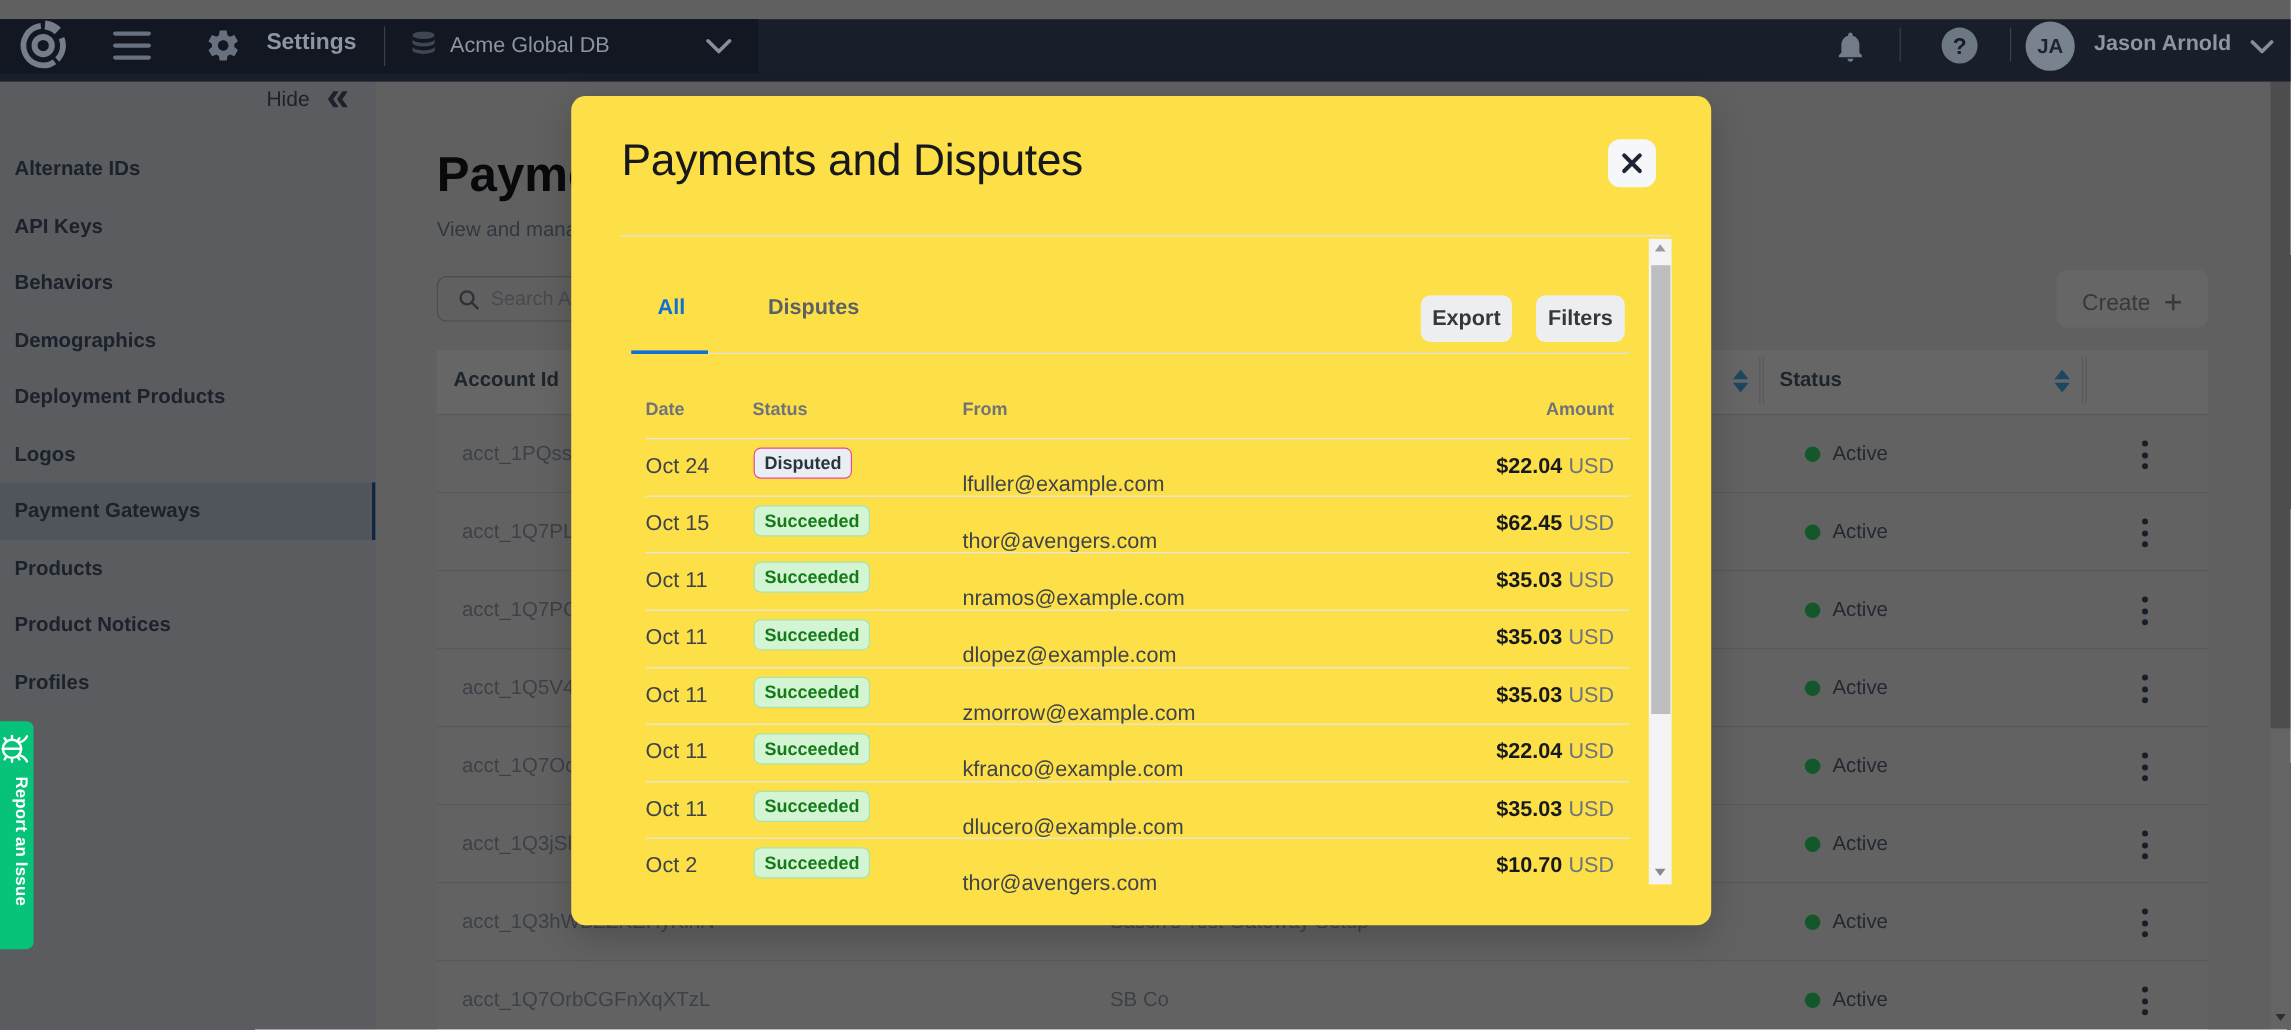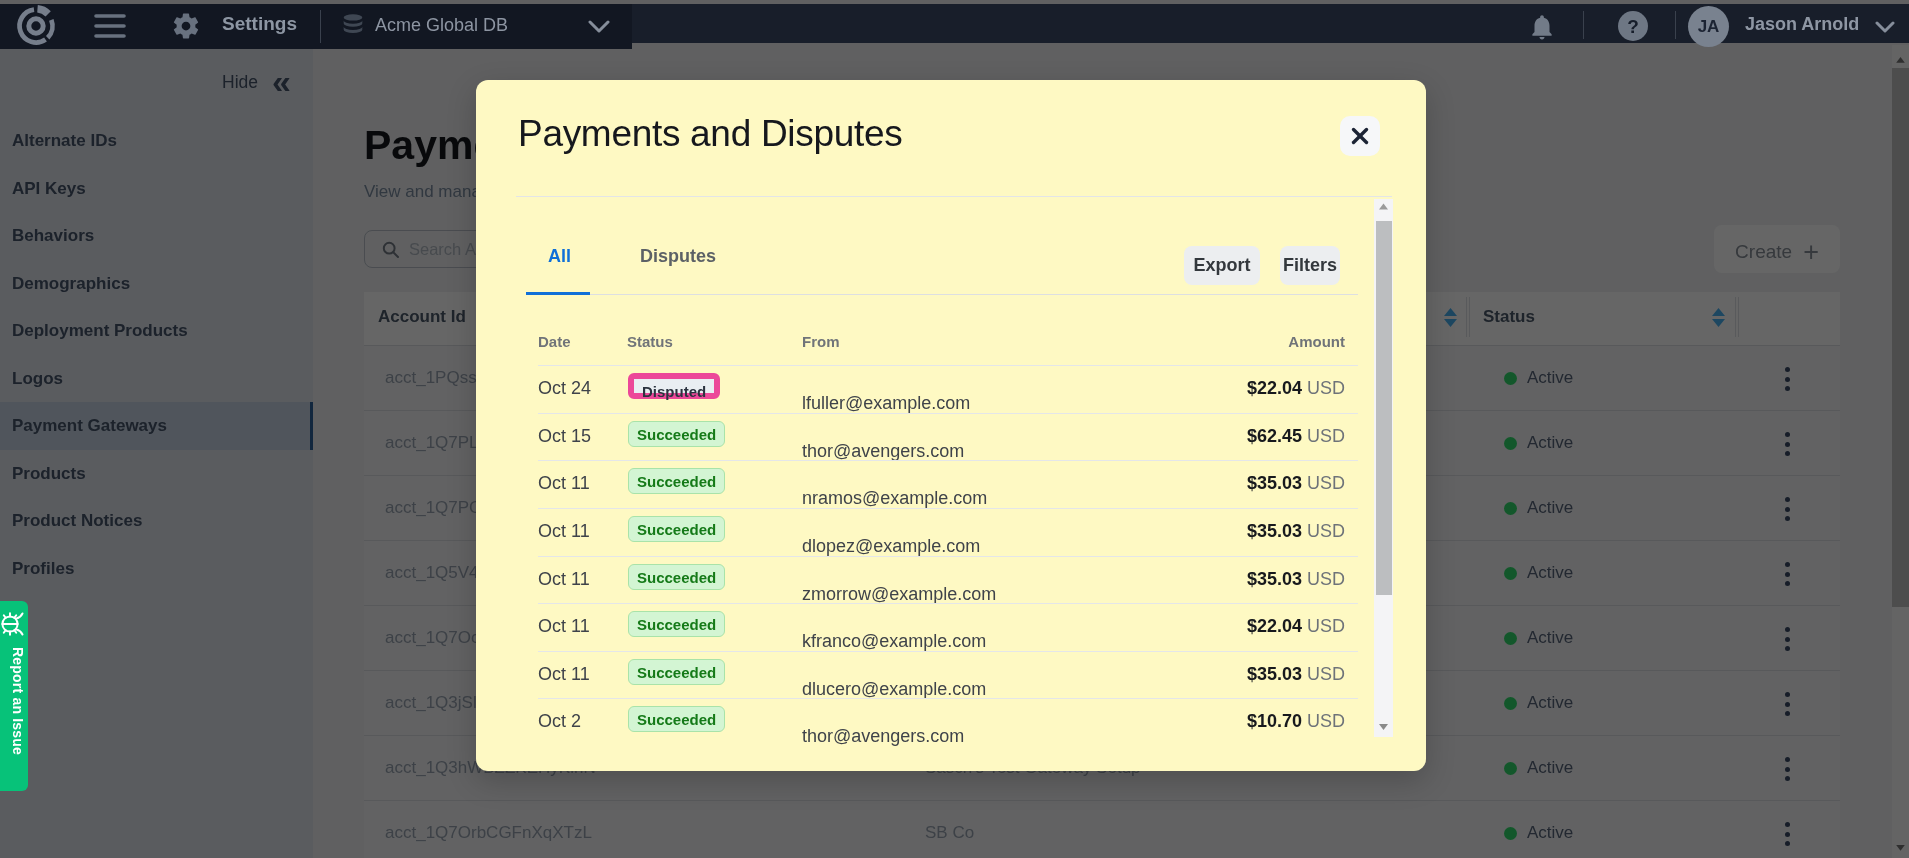--- a/index.html
+++ b/index.html
@@ -1,21 +1,21 @@
 <!DOCTYPE html>
 <html><head>
 <meta charset="utf-8">
 <style>
   * { margin:0; padding:0; box-sizing:border-box; }
   html,body { width:1909px; height:858px; overflow:hidden; font-family:"Liberation Sans", sans-serif; }
   body { position:relative; background:#eff1f3; }
   .page { position:absolute; inset:0; z-index:0; }
 
   
-  .nav { position:absolute; left:0; top:4px; width:1909px; height:39px; background:#181e2a; z-index:15; }
+  .nav { position:absolute; left:0; top:16px; width:1909px; height:52px; background:#181e2a; z-index:15; }
   .nav .darkleft { position:absolute; left:0; top:0; width:632px; height:45px; background:#121722; }
   .nav .dbbox { position:absolute; left:320px; top:6px; width:1px; height:33px; background:#3a414d; }
   .nav .settings { position:absolute; left:222px; top:9px; font-size:19px; font-weight:700; color:#8d96a3; }
   .nav .dbname { position:absolute; left:375px; top:11px; font-size:18px; color:#8d95a2; z-index:1; }
   .nav .vdiv { position:absolute; top:7px; width:1px; height:28px; background:#3a414d; }
   .jname { position:absolute; left:1745px; top:10px; font-size:18px; font-weight:700; color:#8e96a3; }
   .avatar { position:absolute; left:1688px; top:2px; width:41px; height:41px; border-radius:50%; background:#79828f; color:#1c2433; font-size:17px; font-weight:700; text-align:center; line-height:41px; }
 
   
   .sidebar { position:absolute; left:0; top:45px; width:313px; height:813px; background:#e0e5ed; }
@@ -53,41 +53,41 @@
   .wsb .thumb { position:absolute; left:0; top:23px; width:17px; height:539px; background:#c1c1c1; }
 
   
   .overlay { position:absolute; inset:0; background:rgba(0,0,0,0.60); z-index:10; }
 
   
   .report { position:absolute; left:0; top:601px; width:28px; height:190px; background:#07c279; border-radius:0 6px 6px 0; z-index:30; }
   .report .txt { position:absolute; left:4px; top:46px; width:22px; color:#fff; font-size:14px; font-weight:700; writing-mode:vertical-rl; white-space:nowrap; letter-spacing:0.2px; }
 
   
-  .modal { position:absolute; left:476px; top:80px; width:950px; height:691px; background:#fef9c3; border-radius:12px; z-index:20; box-shadow:0 10px 30px rgba(0,0,0,0.20);padding-left:11px; }
+  .modal { position:absolute; left:476px; top:80px; width:950px; height:691px; background:#fde047; border-radius:12px; z-index:20; box-shadow:0 10px 30px rgba(0,0,0,0.20);padding-left:11px; }
   .mtitle { position:absolute; left:42px; top:33px; font-size:37px; color:#16181d; letter-spacing:-0.3px; }
   .mclose { position:absolute; left:864px; top:36px; width:40px; height:40px; background:#f6f7f9; border-radius:10px; }
   .mdiv { position:absolute; left:40px; top:116px; width:876px; height:1px; background:#e3e5e8; }
   .msb { position:absolute; left:898px; top:119px; width:19px; height:538px; background:#f4f4f6; }
   .msb .thumb { position:absolute; left:1.5px; top:22px; width:16px; height:374px; background:#bcbec0; }
 
   .tab-all { position:absolute; left:72px; top:166px; font-size:18px; font-weight:700; color:#1070d8; }
   .tab-d { position:absolute; left:164px; top:166px; font-size:18px; font-weight:700; color:#5c6166; }
   .tabline { position:absolute; left:50px; top:214px; width:832px; height:1px; background:#dddfe2; }
   .tabsel { position:absolute; left:50px; top:211.5px; width:64px; height:3.5px; background:#1070d8; }
   .btn { position:absolute; top:166px; height:39px; background:#eceef0; border-radius:8px; font-size:18px; font-weight:700; color:#33383d; text-align:center; line-height:39px; }
   .b-export { left:708px; width:76px; }
-  .b-filters { left:804px; width:60px; }
+  .b-filters { left:804px; width:74px; }
 
   .mth { position:absolute; font-size:15px; font-weight:700; color:#707479; }
   .mrow { position:absolute; left:62px; width:820px; height:48px; }
   .mrow .rdiv { position:absolute; left:0; top:0; width:820px; height:1px; background:#e4e6e9; }
   .rdate { position:absolute; left:0px; top:13px; font-size:18px; color:#3f434a; }
   .badge { position:absolute; left:90px; top:8px; height:26px; border-radius:6px; font-size:15px; font-weight:700; line-height:26px; padding:0 8px; }
-  .bd { background:#e9eef2; border:6px solid #ec4899; color:#2b333f; }
+  .bd { background:#e9eef2; border:1px solid #ec4899; color:#2b333f; }
   .bs { background:#d3f5d3; border:1px solid #a9e3a9; color:#157a18; }
   .remail { position:absolute; left:264px; top:13px; font-size:18px; color:#3f434a;margin-top:15px; }
   .ramt { position:absolute; right:13px; top:13px; font-size:18px; }
   .ramt b { color:#17191d; }
   .ramt span { color:#6e7379; }
 </style>
 </head>
 <body>
 <div class="page">
   <div class="sidebar">

